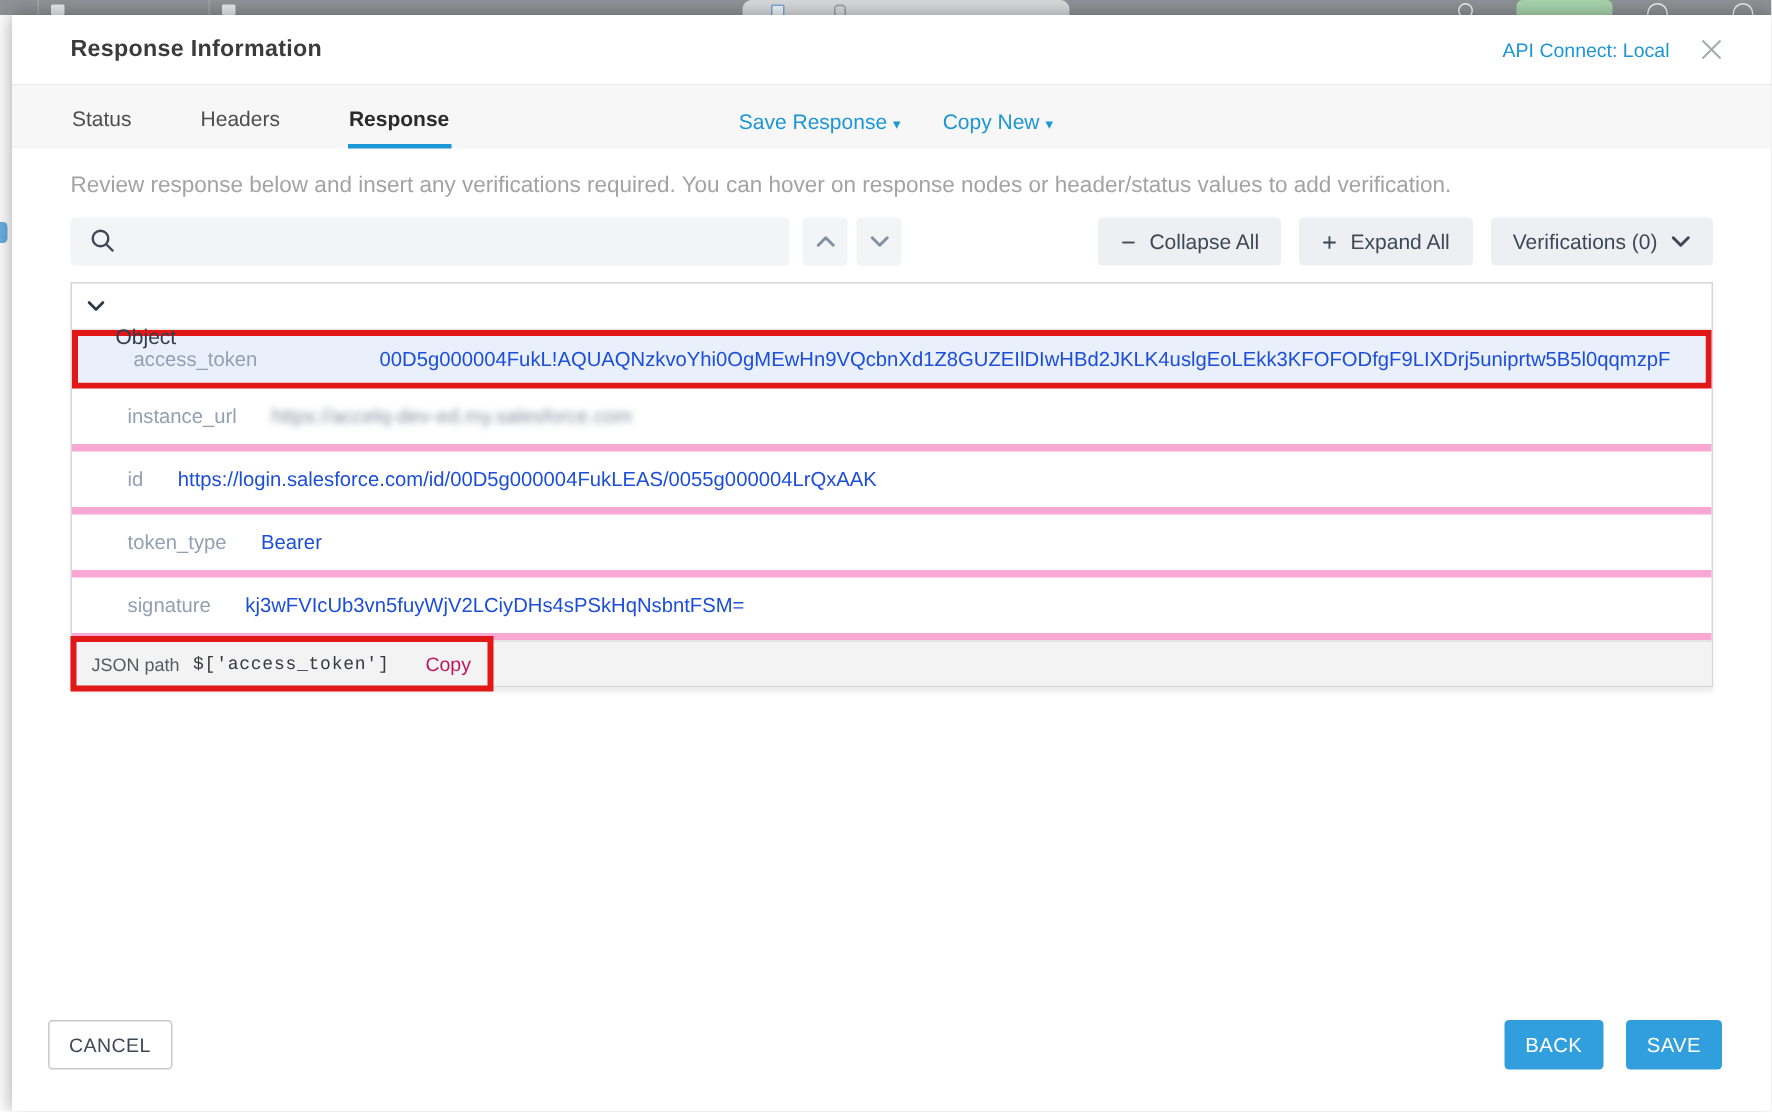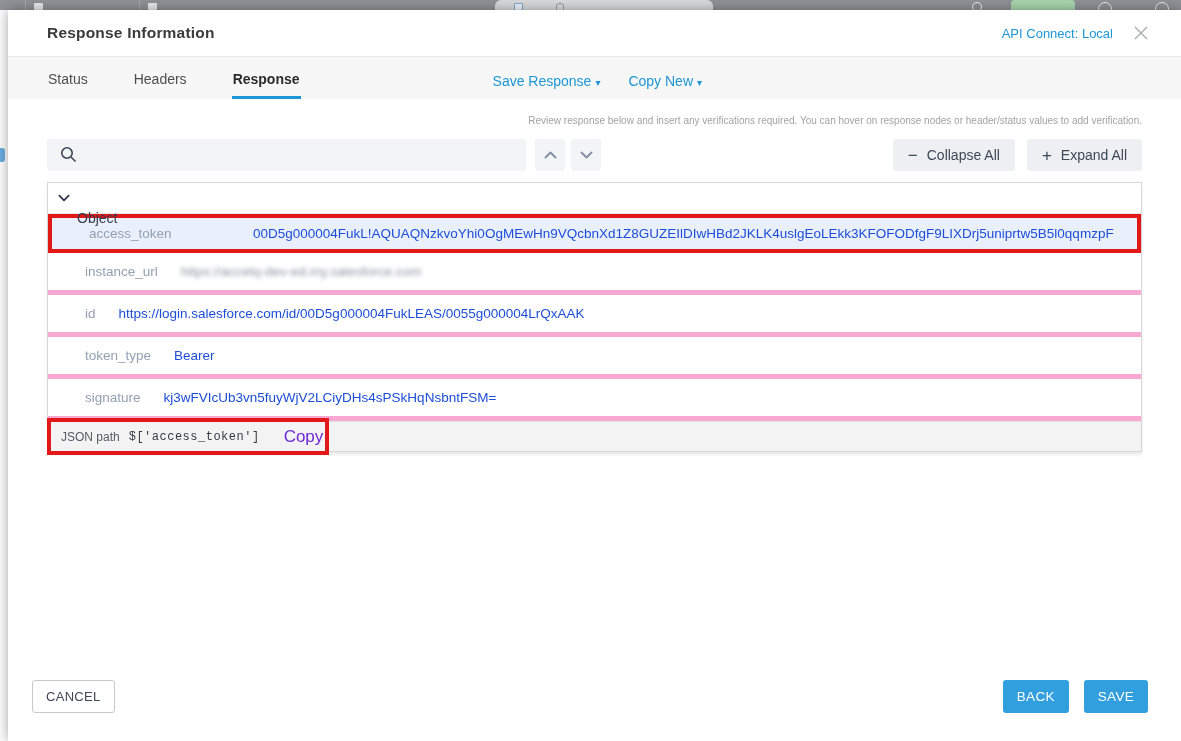--- a/index.html
+++ b/index.html
@@ -31,21 +31,21 @@
 
   .tabstrip{height:42px;background:#f7f7f8;display:flex;align-items:flex-end;padding:0 30px 0 39px;}
   .tab{margin-right:44px;font-size:14px;color:#4d4d4d;padding:11px 1px 9px;cursor:pointer;border-bottom:3px solid transparent;}
   .tab.active{color:#2b2b2b;font-weight:700;border-bottom-color:#1c96d4;}
   .strip-actions{display:flex;align-items:center;margin-left:148px;padding-bottom:10px;}
   .blue-link{font-size:14px;color:#1c96d4;cursor:pointer;white-space:nowrap;}
   .blue-link .caret{font-size:10px;margin-left:4px;}
   .strip-actions .blue-link + .blue-link{margin-left:28px;}
 
   .content{padding:0 39px;}
-  .description{margin-top:16px;font-size:10px;color:#a3a3a3;text-align:right;}
+  .description{margin-top:16px;font-size:15px;color:#a3a3a3;}
 
   .search-row{margin-top:13px;display:flex;align-items:center;}
   .search-box{position:relative;width:479px;height:32px;background:#f3f4f6;border-radius:3px;}
   .search-box input{position:absolute;inset:0;border:none;background:transparent;outline:none;
     padding:0 10px 0 40px;font-size:13.5px;color:#3e4856;font-family:"Liberation Sans",sans-serif;}
   .search-ico{position:absolute;left:13px;top:7px;}
   .nav-btn{width:30px;height:32px;margin-left:9px;background:#f3f4f6;border-radius:3px;border:none;
     display:flex;align-items:center;justify-content:center;cursor:pointer;padding:0;}
   .nav-btn + .nav-btn{margin-left:6px;}
   .spacer{flex:1;}
@@ -62,21 +62,21 @@
   .k{color:#93a0b3;margin-right:23px;white-space:nowrap;}
   .v{color:#1d4ed8;white-space:nowrap;}
   .hl-wrap{border:4px solid #e21717;}
   .hl-wrap .tree-row{background:#e9f0fb;height:31px;border-bottom:none;}
   .hl-wrap .k{min-width:141px;}
   .blurred{filter:blur(2.2px);color:#8a95a3;}
   .jsonpath-row{height:29px;background:#f3f3f4;border-top:1px solid #e0e0e0;display:flex;align-items:center;
     padding-left:13px;position:relative;}
   .jp-label{font-size:12px;color:#565b63;}
   .jp-code{font-family:"Liberation Mono",monospace;font-size:12px;color:#36393e;margin-left:9px;letter-spacing:.5px;}
-  .jp-copy{color:#6d28d9;margin-left:24px;font-size:17px;cursor:pointer;}
+  .jp-copy{color:#be185d;margin-left:24px;font-size:13px;cursor:pointer;}
   .jp-redbox{position:absolute;left:-1px;top:-4px;height:29px;width:274px;border:4px solid #e21717;pointer-events:none;}
 
   .footer{position:absolute;left:24px;right:33px;bottom:28px;display:flex;align-items:center;}
   .btn-cancel{padding:8px 13px;border:1px solid #c9c9c9;border-radius:3px;background:#fff;color:#3e4856;
     font-size:13px;cursor:pointer;font-family:"Liberation Sans",sans-serif;letter-spacing:.3px;}
   .btn-primary{background:#319fdd;color:#fff;font-size:13.5px;padding:9px 14px;border:none;border-radius:3px;
     cursor:pointer;font-family:"Liberation Sans",sans-serif;letter-spacing:.3px;}
   .btn-back{margin-left:auto;}
   .btn-save{margin-left:15px;}
 </style>
@@ -149,20 +149,28 @@
       </button>
       <div class="spacer"></div>
       <button class="tool-btn">
         <span class="sym">−</span>
         <span>Collapse All</span>
       </button>
       <button class="tool-btn">
         <span class="sym">+</span>
         <span>Expand All</span>
       </button>
+      <button class="tool-btn">
+        <span>Verifications (0)</span>
+        <span class="chev">
+          <svg width="13" height="8" viewBox="0 0 13 8">
+              <path d="M1.5 1.5 L6.5 6.5 L11.5 1.5" stroke="#3e4856" stroke-width="2" fill="none" stroke-linecap="round" stroke-linejoin="round"></path>
+            </svg>
+        </span>
+      </button>
     </div>
 
     <div class="tree">
       <div class="row-object">
         <svg width="12" height="8" viewBox="0 0 13 8">
             <path d="M1.5 1.5 L6.5 6.5 L11.5 1.5" stroke="#2e3a4e" stroke-width="2" fill="none" stroke-linecap="round" stroke-linejoin="round"></path>
           </svg>
         <span class="obj-label">Object</span>
       </div>
 

